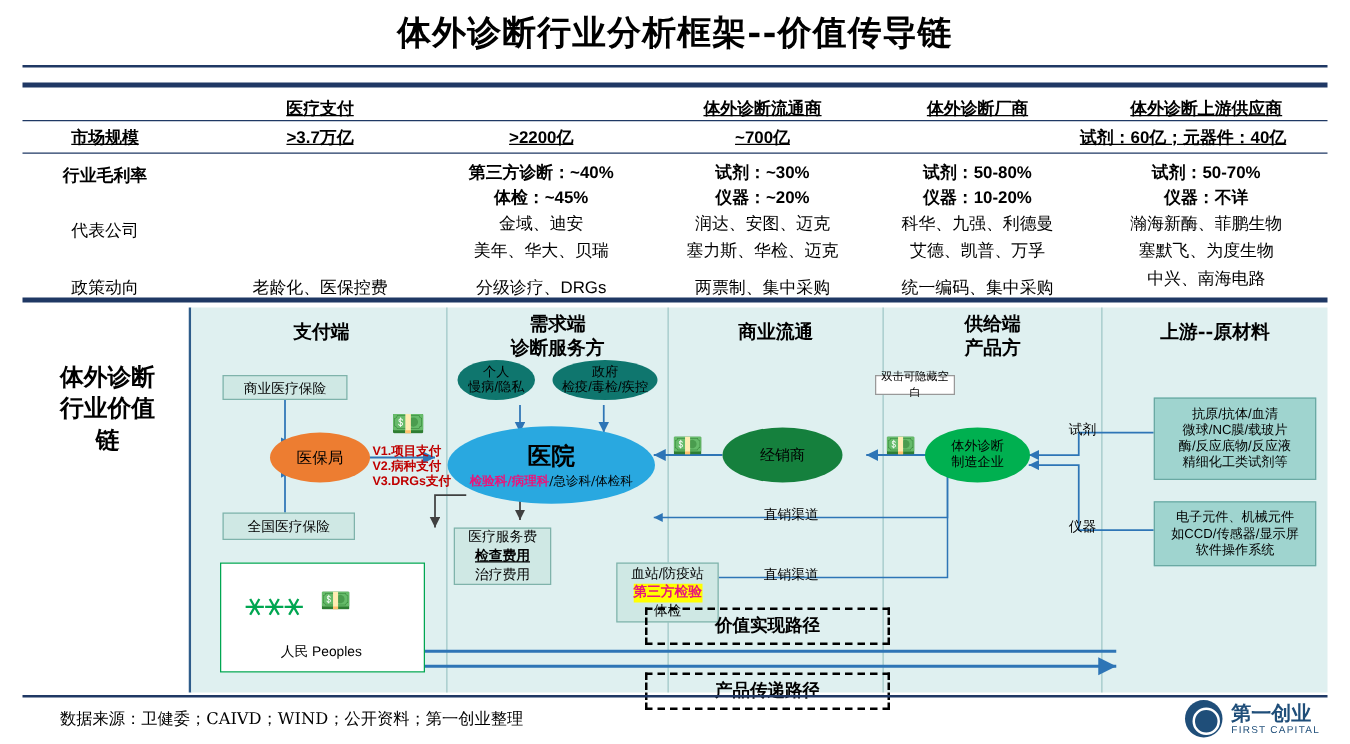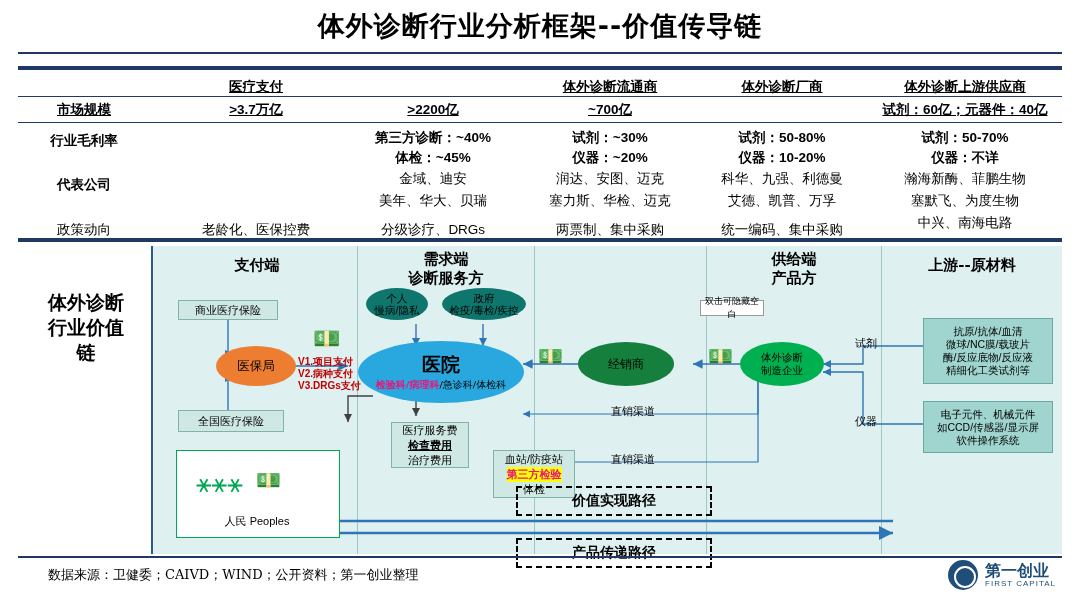--- a/index.html
+++ b/index.html
@@ -71,33 +71,33 @@
 
     <div class="hdr" style="left:152px;width:172px;">医疗支付</div>
     <div class="hdr" style="left:506px;width:172px;">体外诊断流通商</div>
     <div class="hdr" style="left:678px;width:172px;">体外诊断厂商</div>
     <div class="hdr" style="left:850px;width:194px;">体外诊断上游供应商</div>
 
     <div class="rowlab u" style="top:35px;">市场规模</div>
     <div class="cell b u" style="left:152px;width:172px;top:35px;">&gt;3.7万亿</div>
     <div class="cell b u" style="left:324px;width:182px;top:35px;">&gt;2200亿</div>
     <div class="cell b u" style="left:506px;width:172px;top:35px;">~700亿</div>
-    <div class="cell b u" style="left:850px;width:194px;top:35px;">试剂：60亿；元器件：40亿</div>
+    <div class="cell b u" style="left:817px;width:194px;top:35px;text-align:right;">试剂：60亿；元器件：40亿</div>
 
     <div class="rowlab" style="top:66px;">行业毛利率</div>
     <div class="cell b" style="left:324px;width:182px;top:62px;white-space:pre-line;line-height:20px;">第三方诊断：~40%
 体检：~45%</div>
     <div class="cell b" style="left:506px;width:172px;top:62px;white-space:pre-line;line-height:20px;">试剂：~30%
 仪器：~20%</div>
     <div class="cell b" style="left:678px;width:172px;top:62px;white-space:pre-line;line-height:20px;">试剂：50-80%
 仪器：10-20%</div>
     <div class="cell b" style="left:850px;width:194px;top:62px;white-space:pre-line;line-height:20px;">试剂：50-70%
 仪器：不详</div>
 
-    <div class="rowlab" style="top:110px;font-weight:bold;">代表公司</div>
+    <div class="rowlab" style="top:110px;font-weight:normal;">代表公司</div>
     <div class="cell" style="left:324px;width:182px;top:102px;white-space:pre-line;line-height:22px;">金域、迪安
 美年、华大、贝瑞</div>
     <div class="cell" style="left:506px;width:172px;top:102px;white-space:pre-line;line-height:22px;">润达、安图、迈克
 塞力斯、华检、迈克</div>
     <div class="cell" style="left:678px;width:172px;top:102px;white-space:pre-line;line-height:22px;">科华、九强、利德曼
 艾德、凯普、万孚</div>
     <div class="cell" style="left:850px;width:194px;top:102px;white-space:pre-line;line-height:22px;">瀚海新酶、菲鹏生物
 塞默飞、为度生物
 中兴、南海电路</div>
 
@@ -116,20 +116,21 @@
     <div class="canvas"></div>
 
     <div class="coldiv" style="left:339px;"></div>
     <div class="coldiv" style="left:516px;"></div>
     <div class="coldiv" style="left:688px;"></div>
     <div class="coldiv" style="left:863px;"></div>
 
     <div class="colhdr" style="left:140px;width:198px;top:10px;white-space:pre-line;">支付端</div>
     <div class="colhdr" style="left:340px;width:176px;white-space:pre-line;">需求端
 诊断服务方</div>
+    <div class="colhdr" style="left:517px;width:171px;top:10px;white-space:pre-line;">商业流通</div>
     <div class="colhdr" style="left:689px;width:174px;white-space:pre-line;">供给端
 产品方</div>
     <div class="colhdr" style="left:864px;width:180px;top:10px;white-space:pre-line;">上游--原材料</div>
 
     <svg class="ov" viewBox="0 0 1044 308">
       <defs>
         <marker id="ah" markerWidth="7" markerHeight="7" refX="6" refY="3" orient="auto">
           <path d="M0,0 L6,3 L0,6 z" fill="#2e75b6"></path>
         </marker>
         <marker id="ahk" markerWidth="7" markerHeight="7" refX="6" refY="3" orient="auto">
@@ -180,21 +181,21 @@
     <div class="ellipse pinkE" style="left:424px;top:42px;width:84px;height:32px;white-space:pre-line;">政府
 检疫/毒检/疾控</div>
     <div class="ellipse blueE" style="left:340px;top:95px;width:166px;height:62px;">
       <div>
         <div>医院</div>
         <div style="font-size:10px;font-weight:normal;">
           <span class="redtxt">检验科/病理科</span><span>/急诊科/体检科</span>
         </div>
       </div>
     </div>
-    <div class="box mint" style="left:345px;top:176px;width:78px;height:46px;flex-direction:column;line-height:15px;margin-left:28px;">
+    <div class="box mint" style="left:345px;top:176px;width:78px;height:46px;flex-direction:column;line-height:15px;">
       <span>医疗服务费</span>
       <span class="u b">检查费用</span>
       <span>治疗费用</span>
     </div>
     <div class="box mint" style="left:432px;top:204px;width:82px;height:48px;flex-direction:column;line-height:15px;margin-left:43px;">
       <span>血站/防疫站</span>
       <span class="redtxt" style="background:#ffff00;">第三方检验</span>
       <span>体检</span>
     </div>
 

